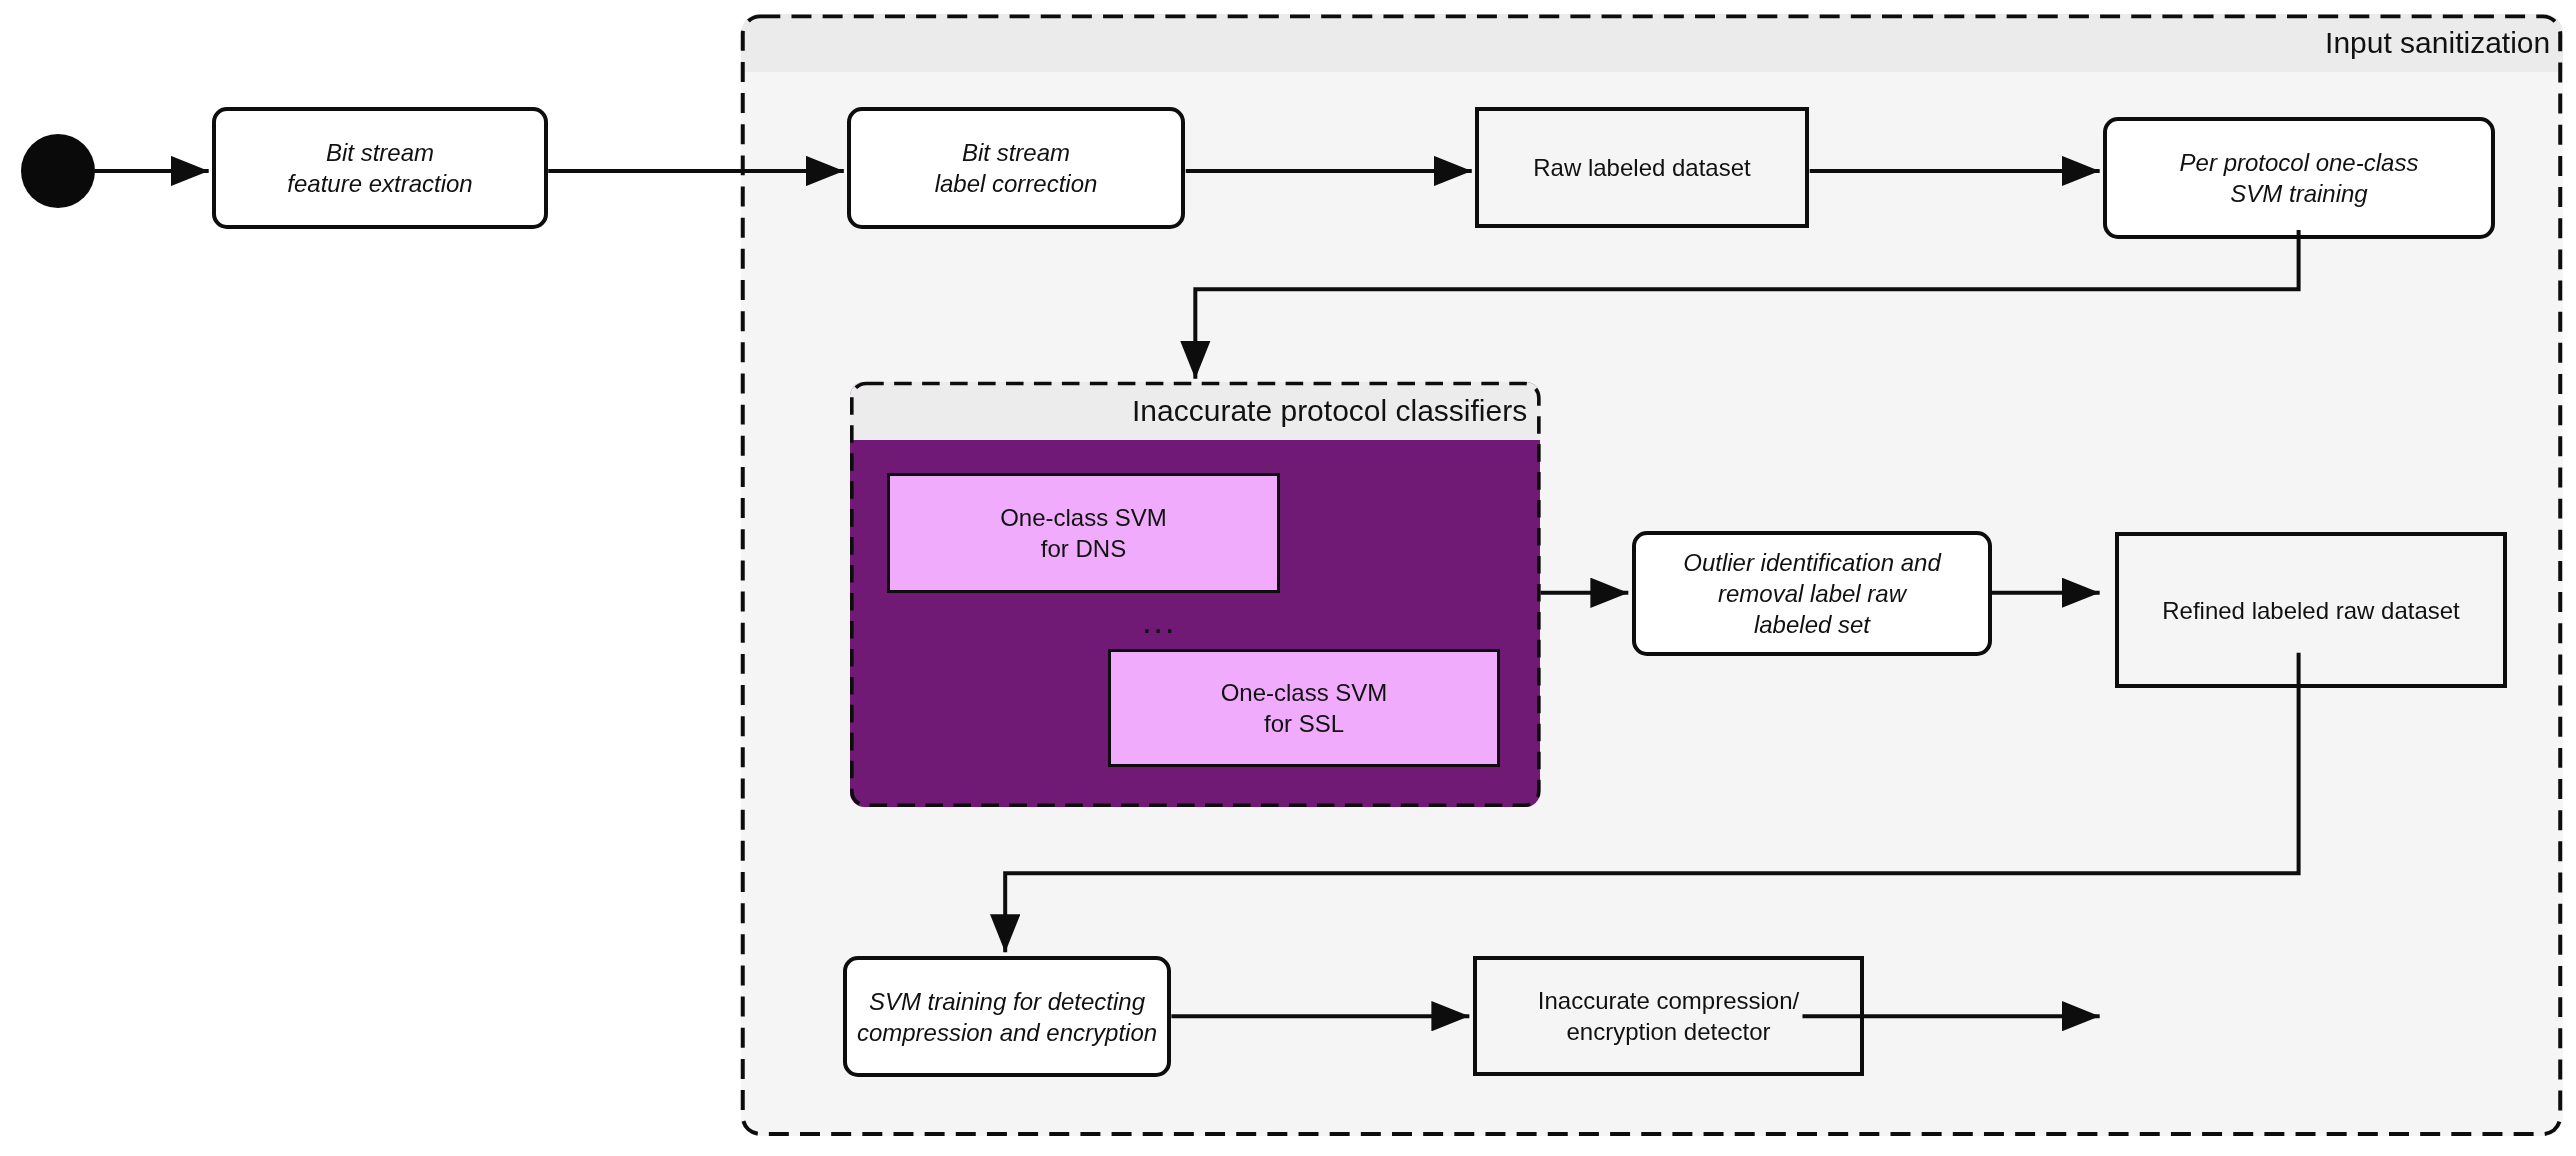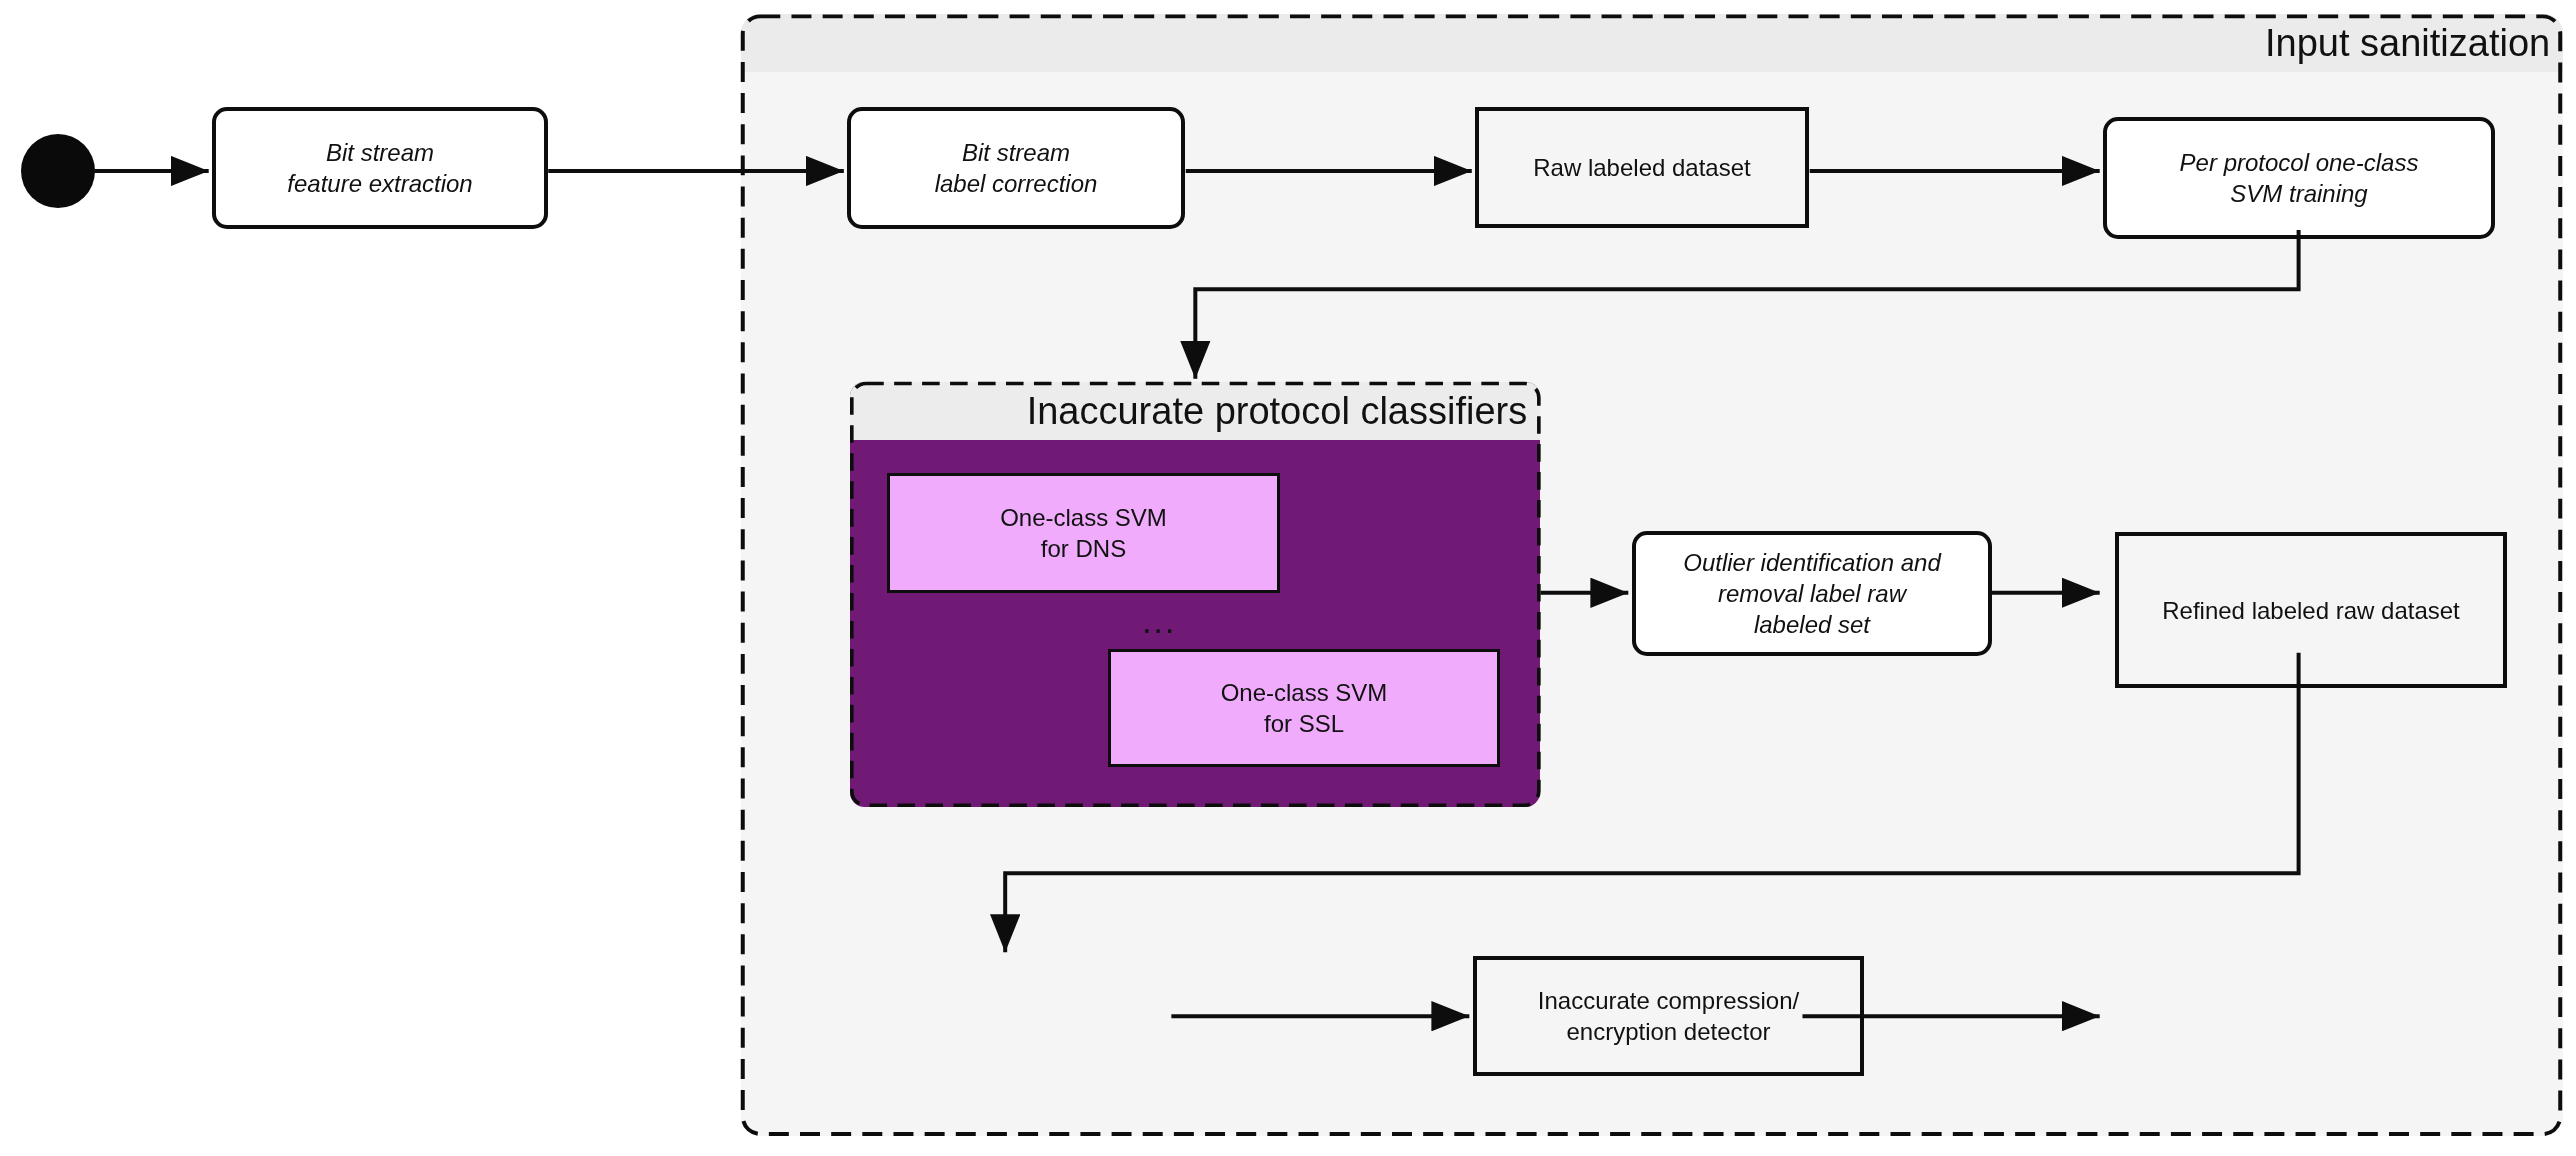--- a/index.html
+++ b/index.html
@@ -25,21 +25,21 @@
   .container.inner{
     left:850px;top:382px;width:690px;height:425px;
     background:#701a75;border-radius:14.4px;
   }
   .container.inner .band{
     position:absolute;left:0;top:0;right:0;height:58px;
     background:#ececec;border-radius:14.4px 14.4px 0 0;
     display:flex;align-items:center;justify-content:flex-end;
   }
   .container-title{
-    font-size:38px;line-height:1;padding-right:12.8px;white-space:nowrap;
+    font-size:30px;line-height:1;padding-right:12.8px;white-space:nowrap;
   }
   
   .node{
     position:absolute;box-sizing:border-box;
     border:4px solid #0d0d0d;
     display:flex;align-items:center;justify-content:center;
     text-align:center;
     font-size:24px;line-height:31px;
     white-space:pre-line;
   }
@@ -106,20 +106,22 @@
 
   <div class="node square sub n-ssl">One-class SVM
 for SSL</div>
 
   <div class="node rounded n-outlier">Outlier identification and
 removal label raw
 labeled set</div>
 
   <div class="node square n-refined">Refined labeled raw dataset</div>
 
+  <div class="node rounded n-svmtrain">SVM training for detecting
+compression and encryption</div>
 
   <div class="node square n-detector">Inaccurate compression/
 encryption detector</div>
 
 
   <svg class="edges" viewBox="0 0 3224 1447" xmlns="http://www.w3.org/2000/svg">
     <defs>
       <marker id="arrow" viewBox="0 0 10 8" refX="10" refY="4" markerWidth="9.5" markerHeight="7.6" orient="auto">
         <path d="M0,0 L10,4 L0,8 Z" fill="#0d0d0d"></path>
       </marker>

